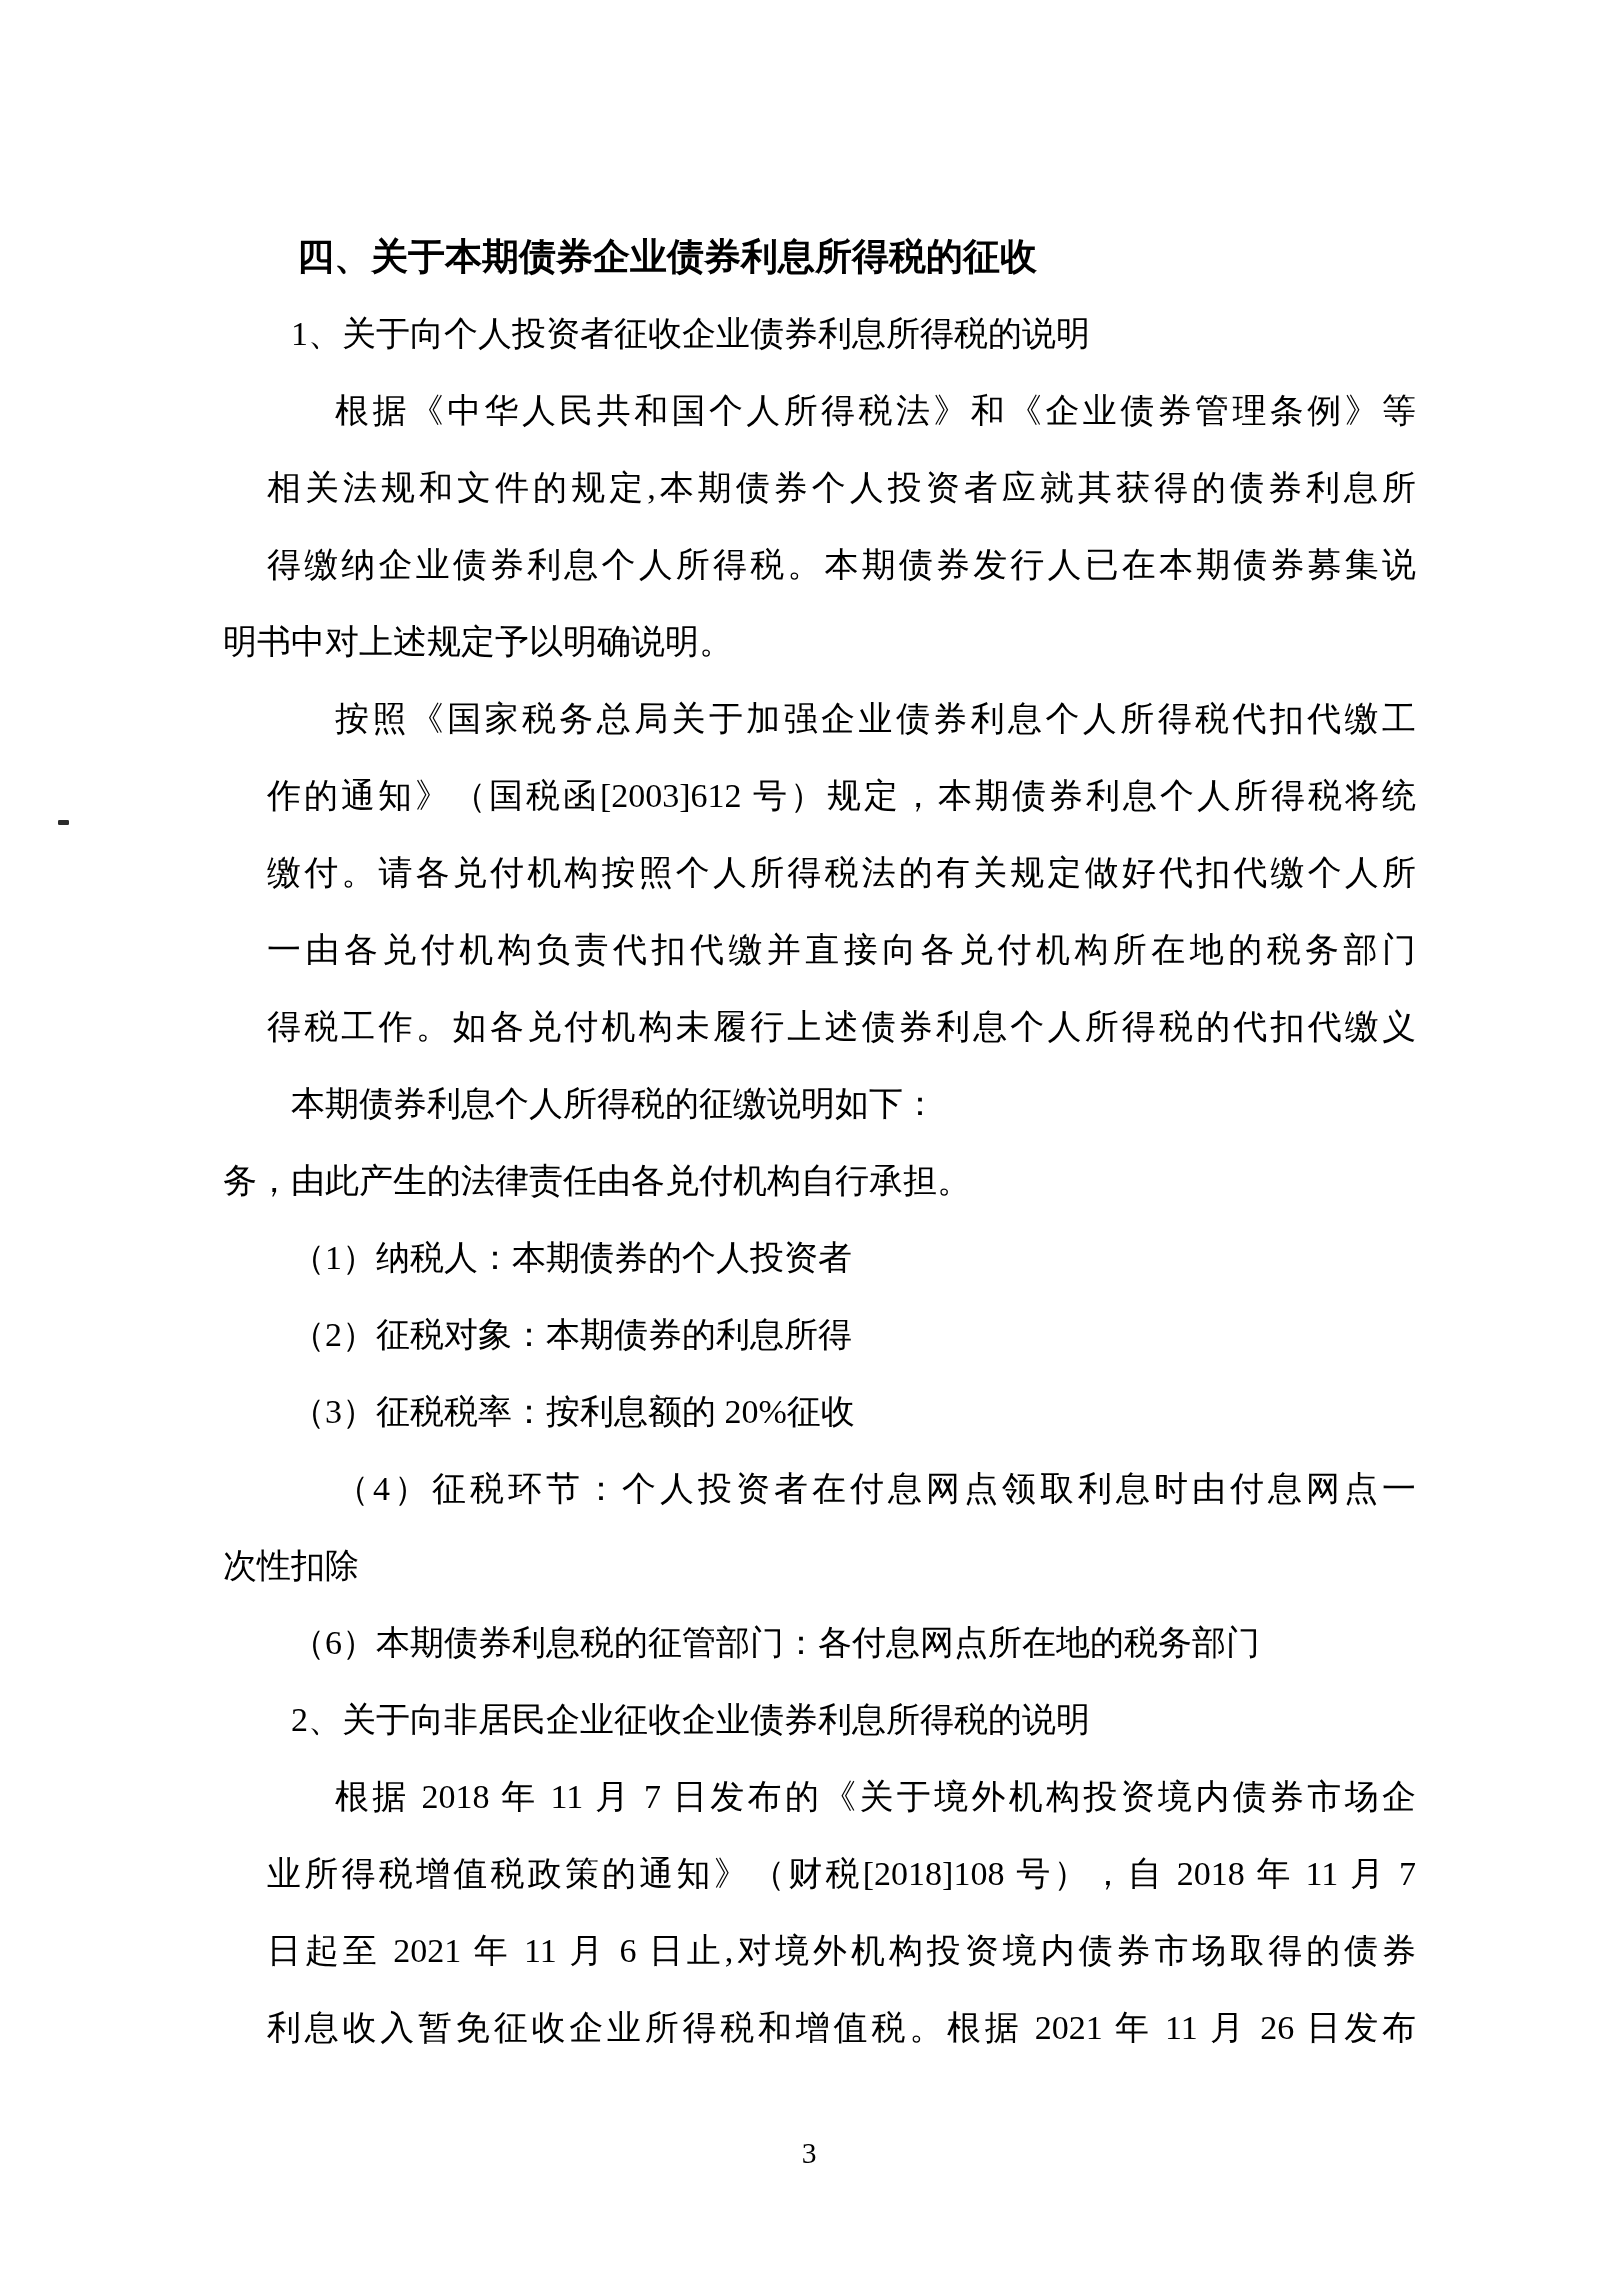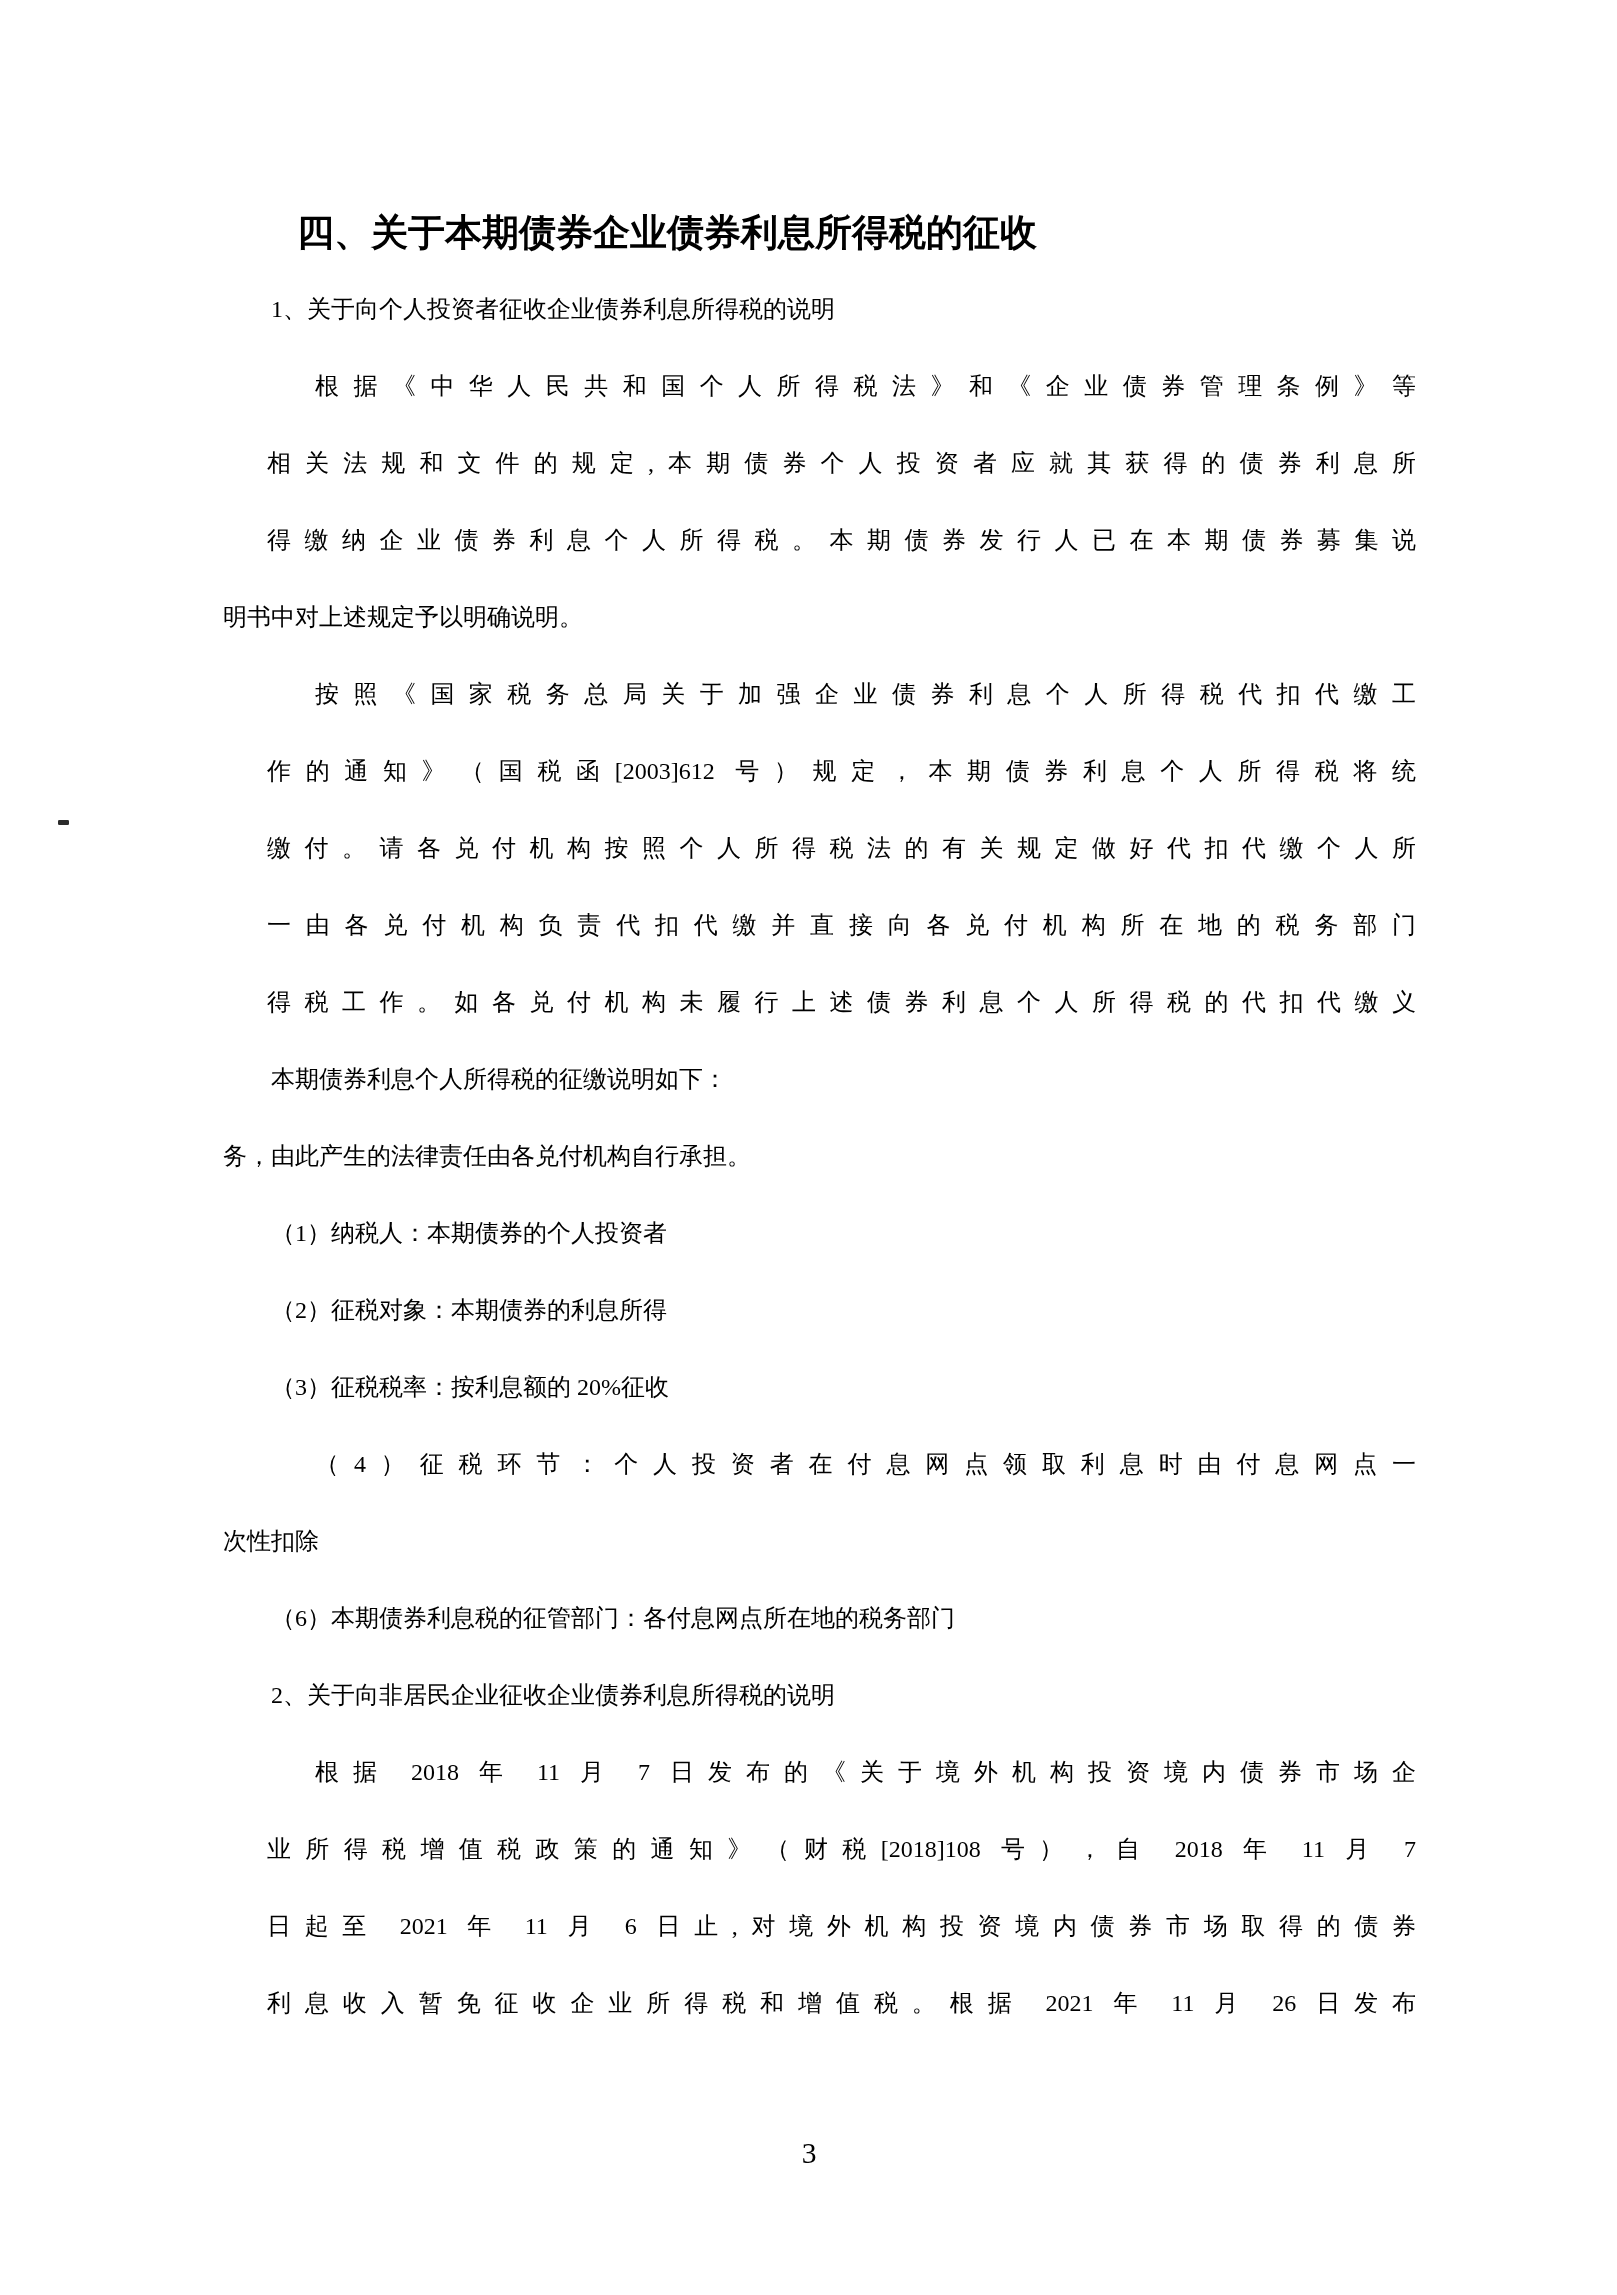--- a/index.html
+++ b/index.html
@@ -6,25 +6,25 @@
   .page{
     position:relative;
     width:1618px;height:2295px;
     background:#ffffff;
     color:#000000;
     font-family:"Liberation Serif","DejaVu Serif",serif;
     overflow:hidden;
   }
   .content{
     position:absolute;
-    left:223px;top:194px;
+    left:223px;top:218px;
     width:1193px;
   }
   .line{
-    font-size:24px;
+    font-size:34px;
     line-height:77px;
     height:77px;
     text-align:left;
     white-space:normal;
   }
   .indent{text-indent:2em;}
   .j{text-align:justify;text-align-last:justify;margin-left:44px;}
   .bold{font-weight:700;font-size:37px;}
   .speck{
     position:absolute;

